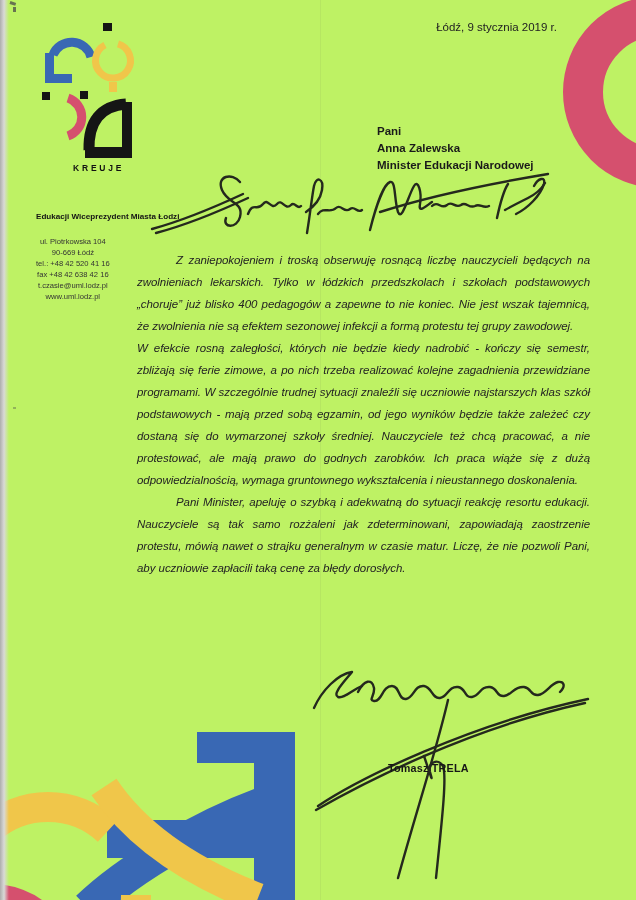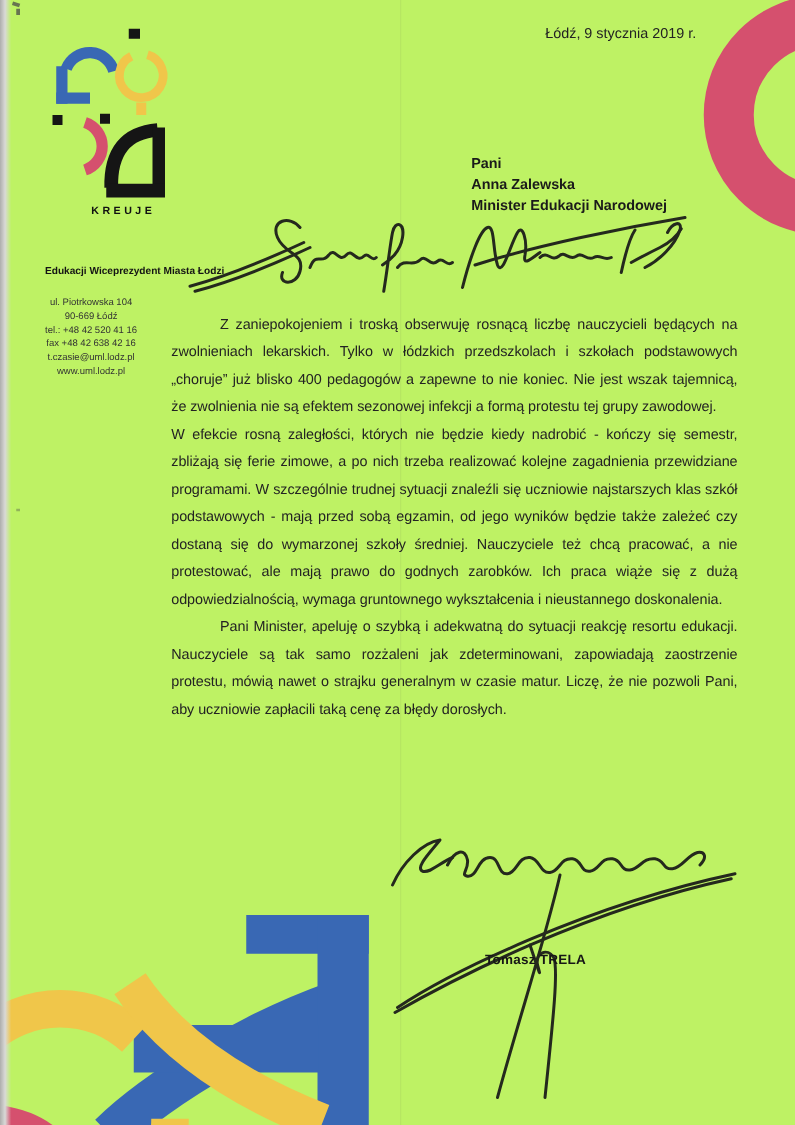--- a/index.html
+++ b/index.html
@@ -15,21 +15,21 @@
   .date{position:absolute;left:0;top:21px;width:557px;text-align:right;
     font-size:11.5px;color:#222;}
   .recipient{position:absolute;left:377px;top:123px;font-weight:bold;
     font-size:11.5px;line-height:17px;color:#1a1a1a;}
   .sidebar-role{position:absolute;left:36px;top:212px;font-weight:bold;
     font-size:8.1px;white-space:nowrap;color:#141414;}
   .sidebar-address{position:absolute;left:36px;top:237px;font-size:7.6px;
     line-height:10.9px;color:#333;text-align:center;}
   .body-text{position:absolute;left:137px;top:249px;width:453px;
     font-size:11.5px;line-height:22px;text-align:justify;color:#232323;
-    letter-spacing:-.05px;}
+    letter-spacing:-.05px;font-style:italic;}
   .body-text p{margin:0;}
   .body-text p.indent{text-indent:39px;}
   .signer{position:absolute;left:388px;top:762px;font-weight:bold;
     font-size:10.8px;letter-spacing:.2px;color:#161616;}
   svg.art{position:absolute;left:0;top:0;width:636px;height:900px;z-index:4;pointer-events:none;}
   .ink{fill:none;stroke:#181818;stroke-width:2.4;stroke-linecap:round;stroke-linejoin:round;opacity:.92;}
 </style>
 </head>
 <body>
 

